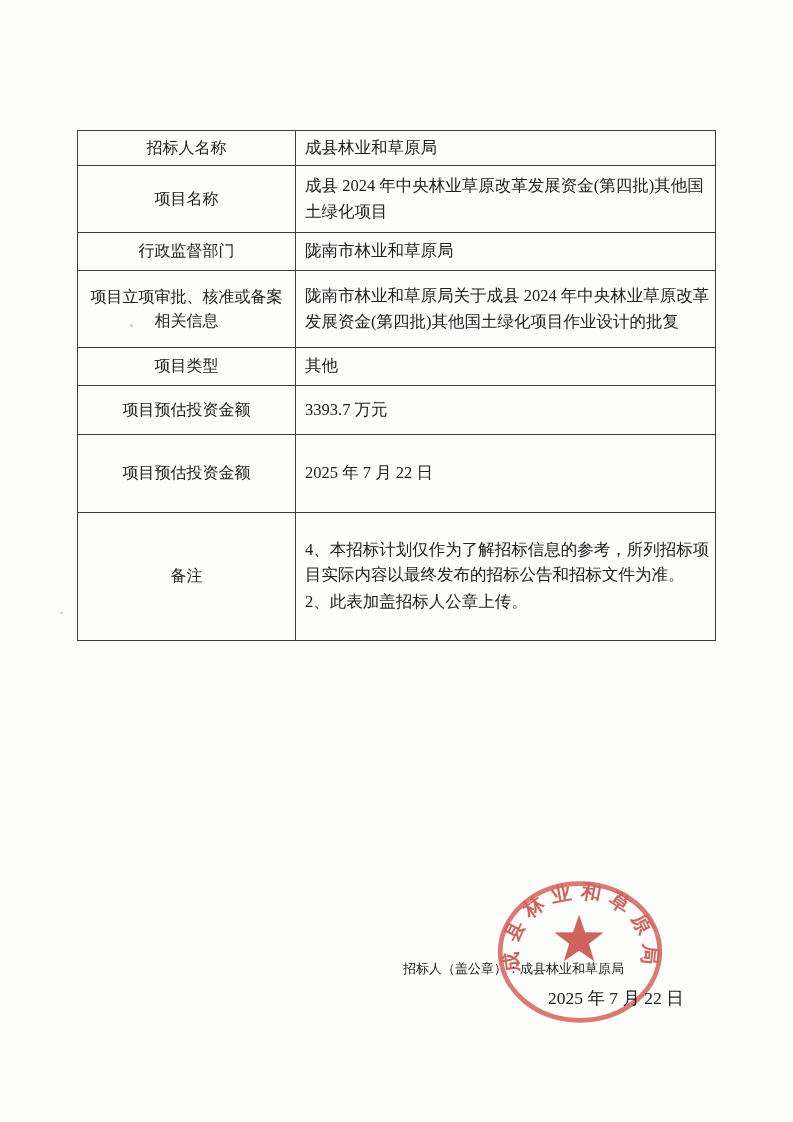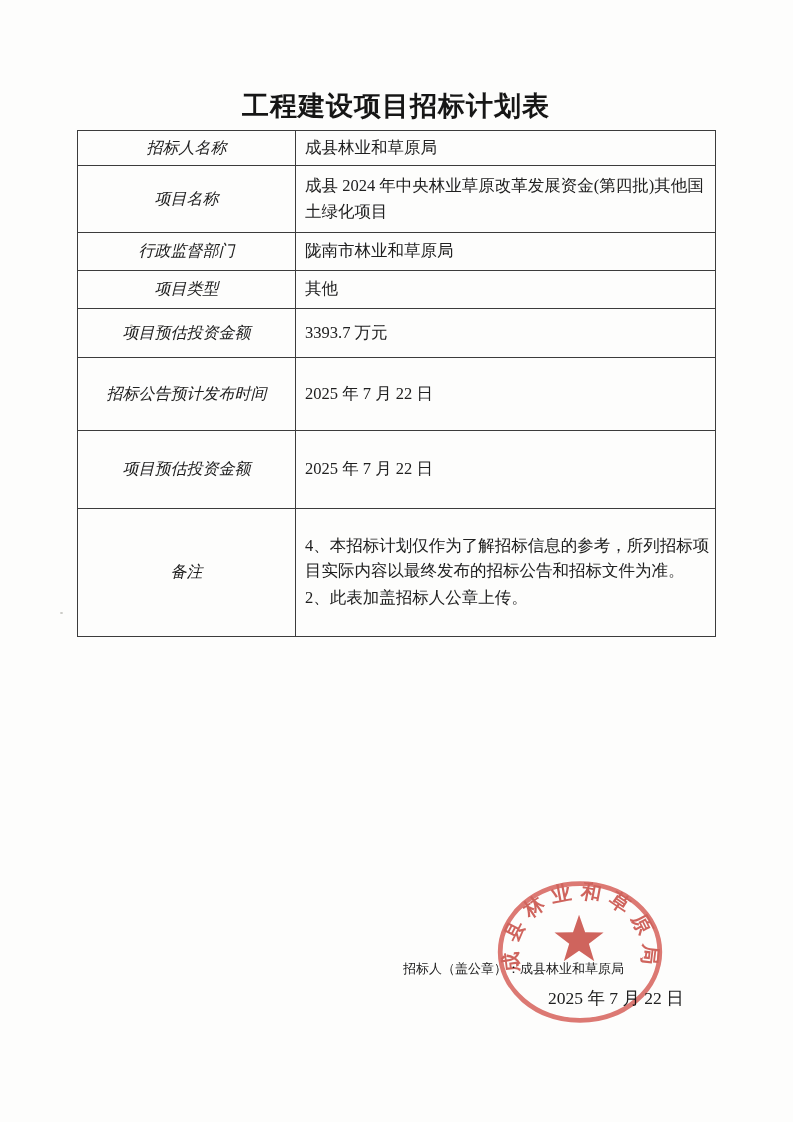--- a/index.html
+++ b/index.html
@@ -37,21 +37,20 @@
     border: 1.6px solid #3c3c3c;
     vertical-align: middle;
     overflow: hidden;
   }
   td.lab {
     text-align: center;
     font-size: 16px;
     line-height: 1.5;
     padding: 2px 5px;
     color: #202020;
-    font-style: italic;
   }
   td.val {
     text-align: left;
     font-size: 16.5px;
     line-height: 1.55;
     padding: 4px 5px 4px 9px;
     color: #202020;
   }
   tr.r1  { height: 33px; }
   tr.r2  { height: 67px; }
@@ -100,51 +99,50 @@
   
   .speck { position: absolute; background: #c9c9c4; border-radius: 50%; }
   .speck.s1 { left: 130px; top: 324px; width: 3px; height: 3px; }
   .speck.s2 { left: 60px;  top: 612px; width: 3px; height: 2px; }
 </style>
 </head>
 <body>
 
 <div class="page">
 
-  <h1 class="title">工程建设项目招标计划表</h1>
 
   <table class="doc">
     <colgroup>
         <col class="c1">
         <col class="c2">
       </colgroup>
     <tbody>
       <tr class="r1">
         <td class="lab">招标人名称</td>
         <td class="val">成县林业和草原局</td>
       </tr>
       <tr class="r2">
         <td class="lab">项目名称</td>
         <td class="val">成县 2024 年中央林业草原改革发展资金(第四批)其他国土绿化项目</td>
       </tr>
       <tr class="r3">
         <td class="lab">行政监督部门</td>
         <td class="val">陇南市林业和草原局</td>
       </tr>
+      <tr class="r4">
+        <td class="lab">项目立项审批、核准或备案相关信息</td>
+        <td class="val">陇南市林业和草原局关于成县 2024 年中央林业草原改革发展资金(第四批)其他国土绿化项目作业设计的批复</td>
+      </tr>
       <tr class="r6">
         <td class="lab">项目类型</td>
         <td class="val">其他</td>
       </tr>
       <tr class="r7">
         <td class="lab">项目预估投资金额</td>
         <td class="val">3393.7 万元</td>
-      </tr>
-      <tr class="r10">
-        <td class="lab">招标公告预计发布时间</td>
-        <td class="val">2025 年 7 月 22 日</td>
       </tr>
       <tr class="r11">
         <td class="lab">项目预估投资金额</td>
         <td class="val">2025 年 7 月 22 日</td>
       </tr>
       <tr class="r12">
         <td class="lab">备注</td>
         <td class="val">
           <p class="remark-line">4、本招标计划仅作为了解招标信息的参考，所列招标项目实际内容以最终发布的招标公告和招标文件为准。</p>
           <p class="remark-line">2、此表加盖招标人公章上传。</p>

